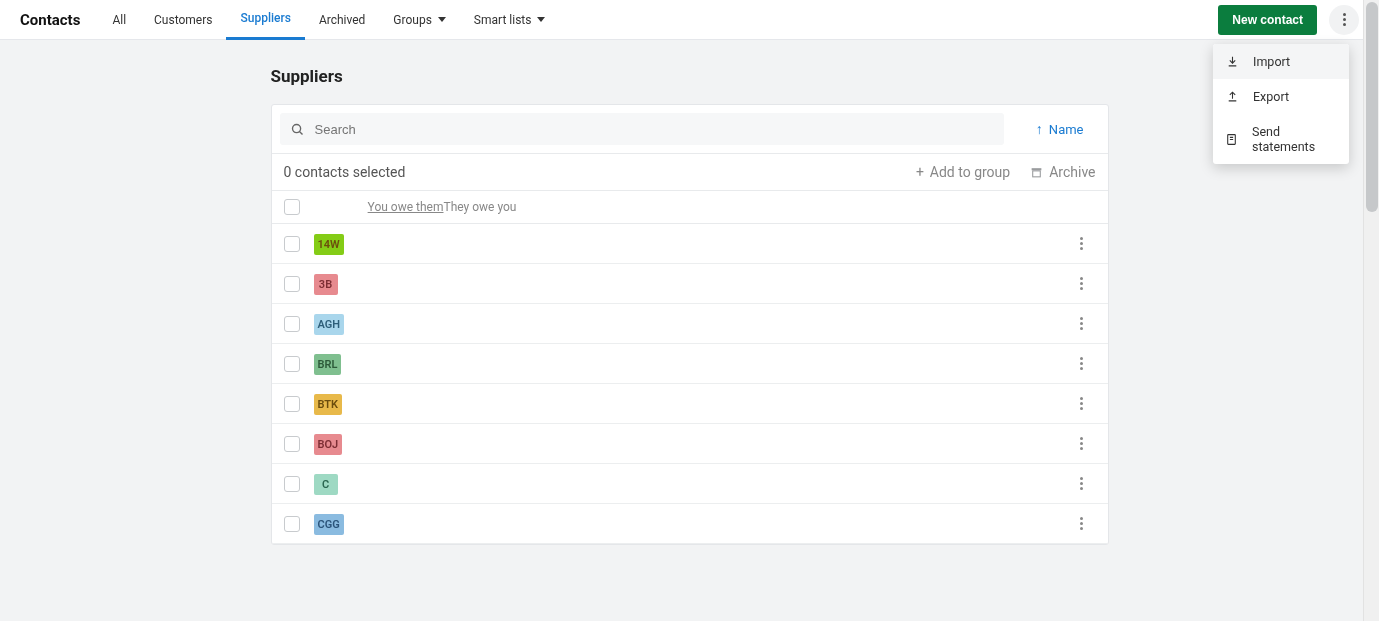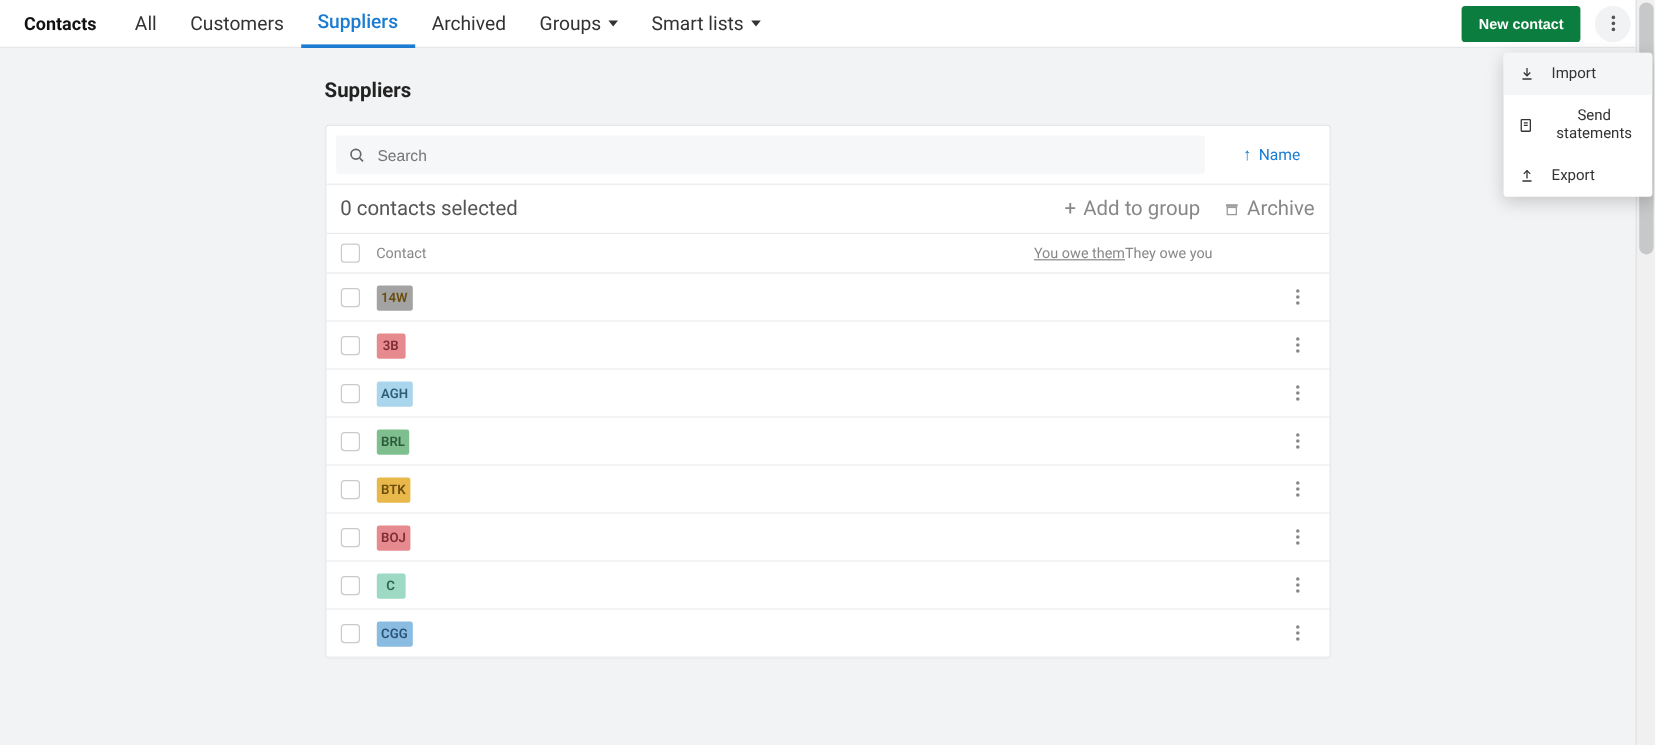--- a/index.html
+++ b/index.html
@@ -30,21 +30,21 @@
   .nav-tabs {
     display: flex;
     gap: 0;
   }
   .nav-tab {
     padding: 0 14px;
     height: 40px;
     line-height: 40px;
     color: #333;
     cursor: pointer;
-    font-size: 16px;
+    font-size: 12px;
     display: flex;
     align-items: center;
     gap: 6px;
   }
   .nav-tab.active {
     color: #1a7bd1;
     border-bottom: 3px solid #1a7bd1;
     font-weight: 500;
   }
   .caret {
@@ -85,29 +85,28 @@
     gap: 2px;
   }
   .dots-v span {
     width: 3px; height: 3px;
     background: #555;
     border-radius: 50%;
   }
 
   .dropdown-menu {
     position: absolute;
-    right: 2px;
+    right: 30px;
     top: 44px;
-    width: 124px;
+    width: 136px;
     background: #fff;
     border-radius: 3px;
     box-shadow: 0 4px 14px rgba(0,0,0,0.18);
     overflow: hidden;
     z-index: 50;
-    text-align: center;
   }
   .dropdown-item {
     display: flex;
     align-items: center;
     gap: 14px;
     padding: 10px 12px;
     font-size: 12.5px;
     color: #333;
     cursor: pointer;
   }
@@ -176,21 +175,21 @@
     color: #1a7bd1;
     font-size: 14px;
     line-height: 1;
   }
 
   .selection-row {
     display: flex;
     align-items: center;
     padding: 10px 12px;
     border-bottom: 1px solid #e8eaec;
-    font-size: 17px;
+    font-size: 14px;
     color: #555;
     gap: 16px;
   }
   .selection-actions {
     margin-left: auto;
     display: flex;
     gap: 20px;
     color: #888;
   }
   .selection-actions .action {
@@ -308,36 +307,36 @@
           <line x1="12" y1="3" x2="12" y2="15"></line>
           <polyline points="7 10 12 15 17 10"></polyline>
           <line x1="5" y1="20" x2="19" y2="20"></line>
         </svg>
       </span>
       <span>Import</span>
     </div>
     <div class="dropdown-item">
       <span class="icn">
         <svg width="13" height="13" viewBox="0 0 24 24" fill="none" stroke="#333" stroke-width="2">
+          <line x1="12" y1="16" x2="12" y2="4"></line>
+          <polyline points="7 9 12 4 17 9"></polyline>
+          <line x1="5" y1="20" x2="19" y2="20"></line>
+        </svg>
+      </span>
+      <span>Export</span>
+    </div>
+    <div class="dropdown-item">
+      <span class="icn">
+        <svg width="13" height="13" viewBox="0 0 24 24" fill="none" stroke="#333" stroke-width="2">
           <rect x="5" y="3" width="14" height="18" rx="1"></rect>
           <line x1="9" y1="8" x2="15" y2="8"></line>
           <line x1="9" y1="12" x2="15" y2="12"></line>
         </svg>
       </span>
       <span>Send statements</span>
-    </div>
-    <div class="dropdown-item">
-      <span class="icn">
-        <svg width="13" height="13" viewBox="0 0 24 24" fill="none" stroke="#333" stroke-width="2">
-          <line x1="12" y1="16" x2="12" y2="4"></line>
-          <polyline points="7 9 12 4 17 9"></polyline>
-          <line x1="5" y1="20" x2="19" y2="20"></line>
-        </svg>
-      </span>
-      <span>Export</span>
     </div>
   </div>
 
 <div class="page">
   <div class="page-title">Suppliers</div>
 
   <div class="card">
 
     <div class="search-row">
       <div class="search-box">
@@ -367,33 +366,32 @@
           </svg>
           <span>Archive</span>
         </div>
       </div>
     </div>
 
     <div class="header-row">
       <div class="col-check">
         <div class="checkbox"></div>
       </div>
-      <div class="col-contact">Contact</div>
       <div class="col-owe">You owe them</div>
       <div class="col-they">They owe you</div>
       <div class="col-menu"></div>
     </div>
 
     <div id="rows">
         <div class="data-row">
     <div class="col-check">
             <div class="checkbox"></div>
           </div>
     <div class="col-contact">
-      <span class="badge" style="background:#a3a3a3;color:#6b4d0d">14W</span>
+      <span class="badge" style="background:#84cc16;color:#6b4d0d">14W</span>
     </div>
     <div class="col-owe"></div>
     <div class="col-they"></div>
     <div class="col-menu">
       <div class="row-menu">
               <span></span>
               <span></span>
               <span></span>
             </div>
     </div>

